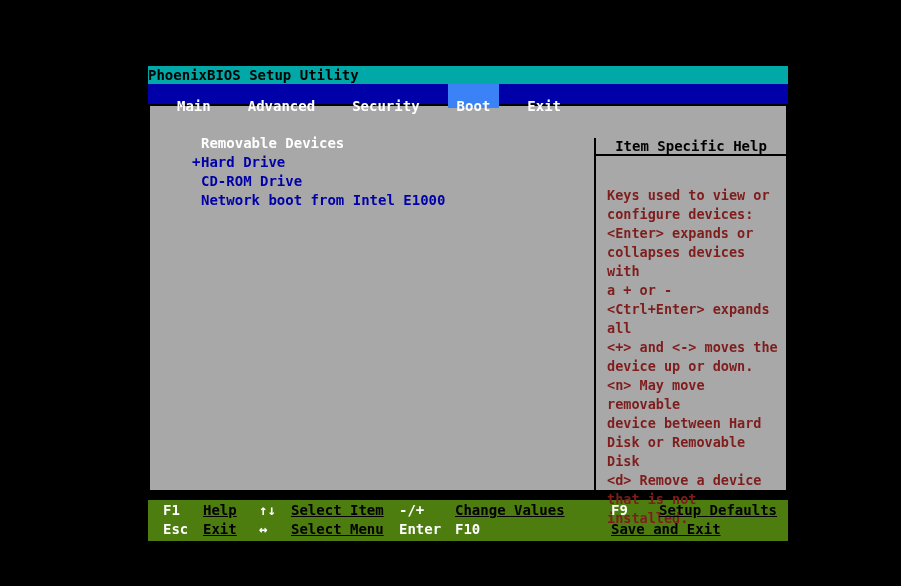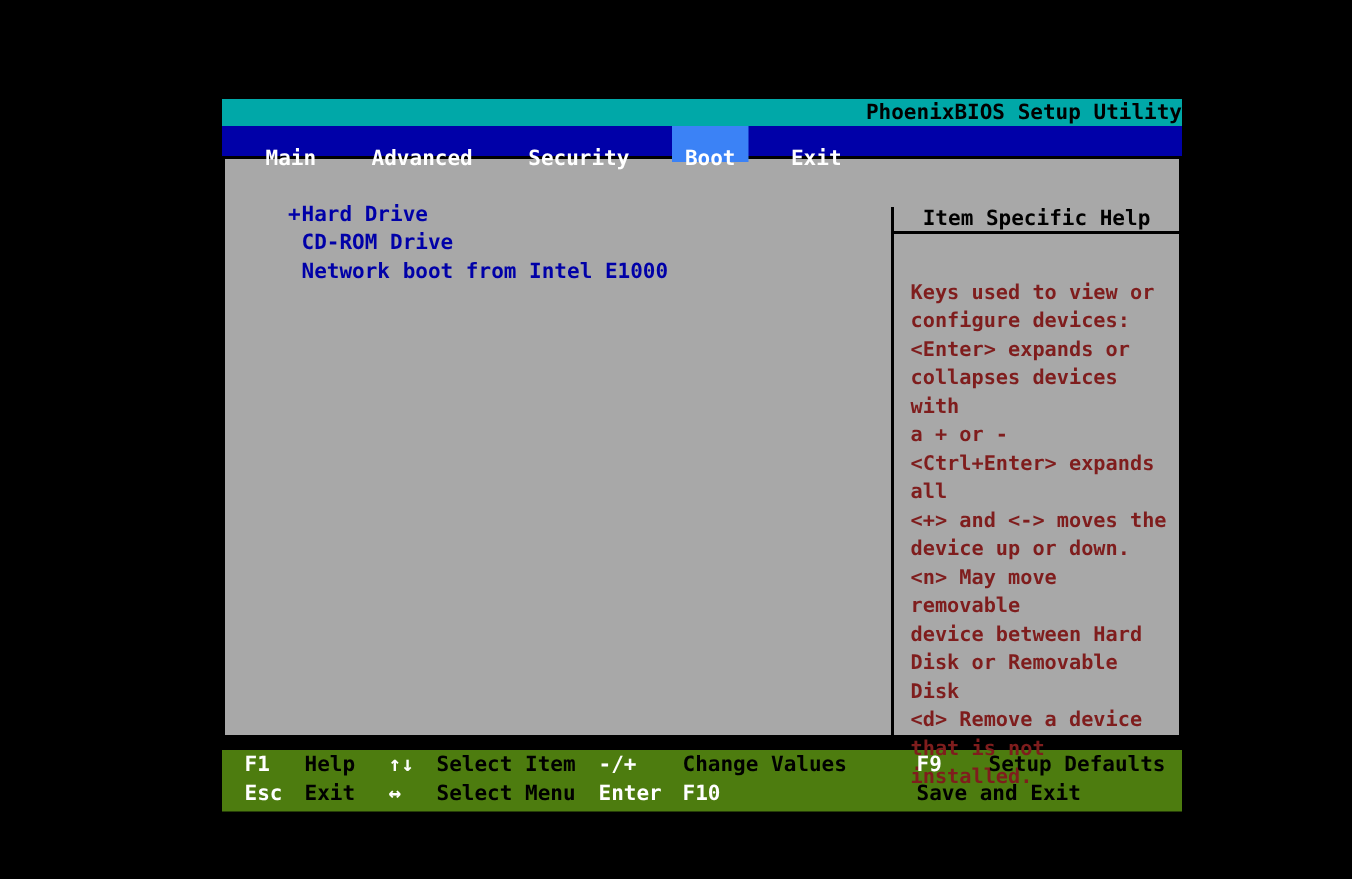--- a/index.html
+++ b/index.html
@@ -19,21 +19,21 @@
     height: 474px;
     font-weight: bold;
     font-size: 14px;
   }
   
   .title-bar {
     height: 18px;
     line-height: 18px;
     background: #00a8a8;
     color: #000000;
-    text-align: right;
+    text-align: left;
     font-size: 14px;
   }
   
   .menu-bar {
     height: 20px;
     line-height: 20px;
     background: #0000a8;
     color: #ffffff;
     display: flex;
     padding-left: 20px;
@@ -104,21 +104,21 @@
     box-sizing: content-box;
   }
   .footer-row {
     display: grid;
     grid-template-columns: 40px 56px 32px 108px 56px 156px 48px auto;
     padding-left: 15px;
     line-height: 19px;
     white-space: nowrap;
   }
   .hint-key   { color: #ffffff; }
-  .hint-label { color: #000000; }
+  .hint-label { color: #000000; text-decoration: underline; }
 </style>
 </head>
 <body>
 
 <div class="stage">
 
   <div class="title-bar">
     <span>PhoenixBIOS Setup Utility</span>
   </div>
 
@@ -126,20 +126,24 @@
     <div class="menu-tab">Main</div>
     <div class="menu-tab">Advanced</div>
     <div class="menu-tab">Security</div>
     <div class="menu-tab active">Boot</div>
     <div class="menu-tab">Exit</div>
   </div>
 
   <div class="body">
 
     <div class="boot-pane">
+      <div class="boot-item selected">
+        <span class="boot-prefix"></span>
+        <span>Removable Devices</span>
+      </div>
       <div class="boot-item">
         <span class="boot-prefix">+</span>
         <span>Hard Drive</span>
       </div>
       <div class="boot-item">
         <span class="boot-prefix"></span>
         <span>CD-ROM Drive</span>
       </div>
       <div class="boot-item">
         <span class="boot-prefix"></span>

